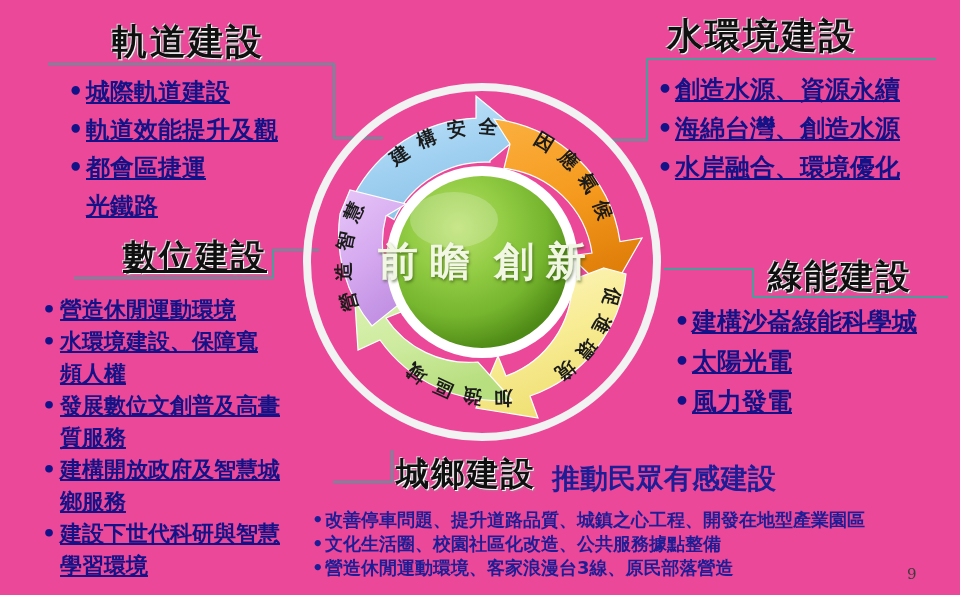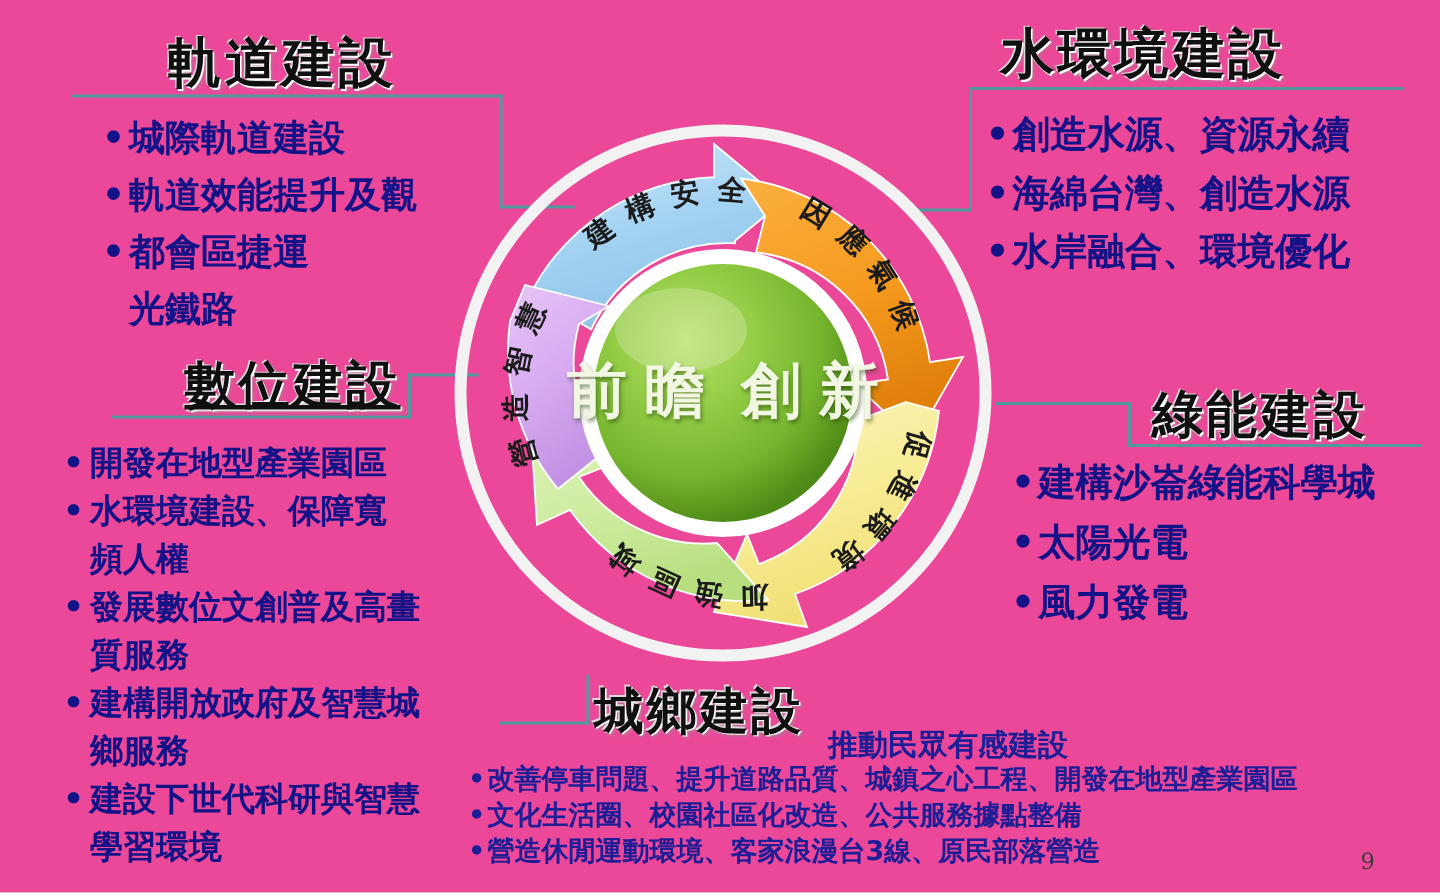--- a/index.html
+++ b/index.html
@@ -42,20 +42,21 @@
   
   .bullets {
     position: absolute;
     color: #131387;
     font-weight: bold;
   }
   .bullets .li {
     display: block;
     position: relative;
     padding-left: 20px;
+    text-decoration: underline;
   }
   .bullets .li::before {
     content: "•";
     position: absolute;
     left: 2px;
     top: 0;
   }
   .bullets .li.cont {
     padding-left: 20px;
   }
@@ -156,21 +157,21 @@
     <span class="li">海綿台灣、創造水源</span>
     <span class="li">水岸融合、環境優化</span>
   </div>
 
   <div class="heading" style="left:123px; top:234px; font-size:34px;text-decoration:underline;">數位建設</div>
   <div class="rule" style="left:74px; top:277px; width:200px;"></div>
   <div class="rule-v" style="left:272px; top:249px; height:30px;"></div>
   <div class="rule" style="left:272px; top:249px; width:47px;"></div>
 
   <div class="bullets" style="left:40px; top:294px; font-size:22px; line-height:32px;">
-    <span class="li">開發在地型產業園區</span>
+    <span class="li">營造休閒運動環境</span>
     <span class="li">水環境建設、保障寬</span>
     <span class="li cont">頻人權</span>
     <span class="li">發展數位文創普及高畫</span>
     <span class="li cont">質服務</span>
     <span class="li">建構開放政府及智慧城</span>
     <span class="li cont">鄉服務</span>
     <span class="li">建設下世代科研與智慧</span>
     <span class="li cont">學習環境</span>
   </div>
 
@@ -182,21 +183,21 @@
   <div class="bullets" style="left:672px; top:302px; font-size:25px; line-height:40px;">
     <span class="li">建構沙崙綠能科學城</span>
     <span class="li">太陽光電</span>
     <span class="li">風力發電</span>
   </div>
 
   <div class="heading" style="left:396px; top:452px; font-size:33px;">城鄉建設</div>
   <div class="rule-v" style="left:391px; top:450px; height:33px;"></div>
   <div class="rule" style="left:333px; top:481px; width:60px;"></div>
 
-  <div class="subtitle" style="left:552px; top:483px; font-size:20px;">推動民眾有感建設</div>
+  <div class="subtitle" style="left:552px; top:460px; font-size:28px;">推動民眾有感建設</div>
 
   <div class="smallbullets" style="left:312px; top:508px; font-size:18px; line-height:24px;">
     <span class="row">改善停車問題、提升道路品質、城鎮之心工程、開發在地型產業園區</span>
     <span class="row">文化生活圈、校園社區化改造、公共服務據點整備</span>
     <span class="row">營造休閒運動環境、客家浪漫台3線、原民部落營造</span>
   </div>
 
   <div id="wheel">
     <svg width="368" height="368" viewBox="0 0 368 368">
       <defs>

